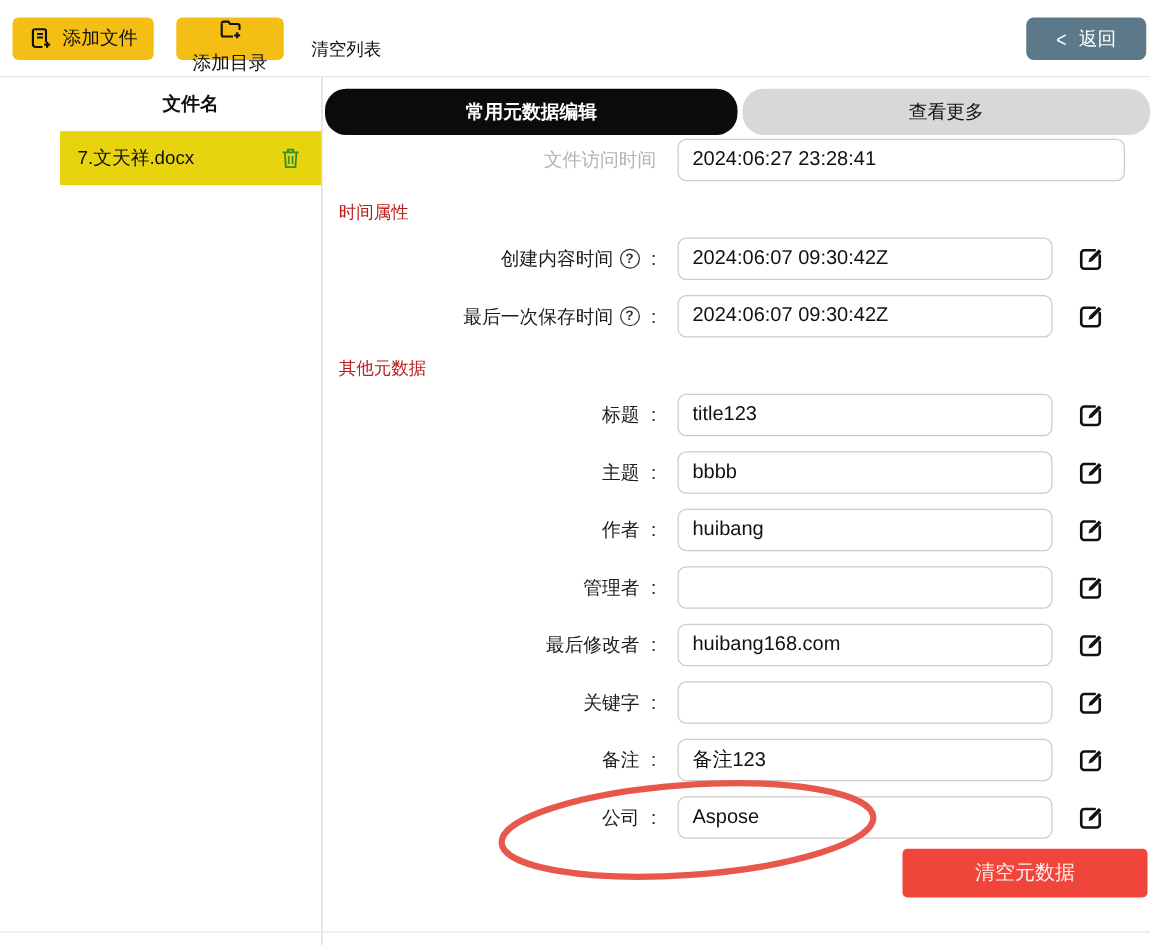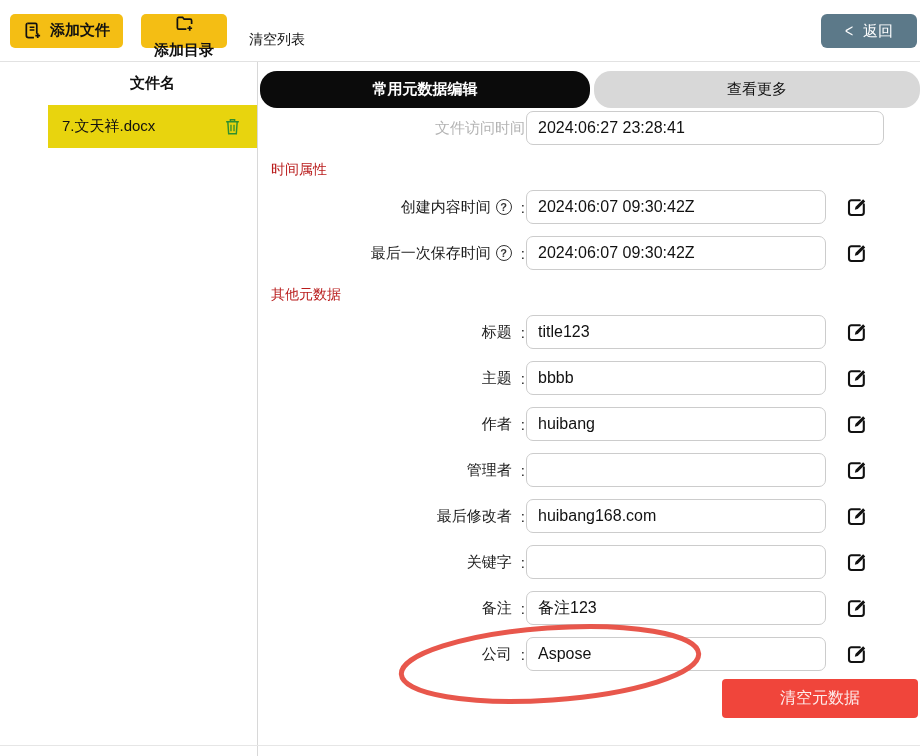--- a/index.html
+++ b/index.html
@@ -10,21 +10,21 @@
   }
   .hairline { position:absolute; left:0; right:0; top:3px; height:1px; background:#ececec; }
   
   .topbar {
     position:absolute; top:0; left:0; right:0; height:62px; background:#fff;
     border-bottom:1px solid #e2e2e2; display:flex; align-items:center;
   }
   .btn-yellow {
     display:inline-flex; align-items:center; gap:8px; height:34px; padding:0 13px;
     background:#f4be14; border:none; border-radius:5px; cursor:pointer;
-    font-family:inherit; font-size:15px; font-weight:700; color:#111;
+    font-family:inherit; font-size:15px; font-weight:400; color:#111;
   }
   .btn-yellow:first-of-type { margin-left:10px; }
   .btn-yellow + .btn-yellow { margin-left:18px;flex-direction:column; }
   .clear-list { margin-left:22px; font-size:14px; color:#111; cursor:pointer;margin-top:18px; }
   .btn-back {
     position:absolute; right:3px; top:14px; width:96px; height:34px;
     background:#5c7989; color:#fff; border:none; border-radius:6px; cursor:pointer;
     display:flex; align-items:center; justify-content:center; gap:10px;
     font-family:inherit; font-size:15px;
   }
@@ -65,21 +65,21 @@
     font-size:15px; color:#1c1c1c; white-space:nowrap; gap:5px;
   }
   .f-label.muted { color:#b3b3b3; }
   .colon { white-space:pre; font-size:15px; }
   .help-icon {
     width:16px; height:16px; border:1.5px solid #333; border-radius:50%;
     display:inline-flex; align-items:center; justify-content:center;
     font-size:11px; font-weight:700; color:#333; cursor:pointer;
   }
   .f-input {
-    margin-left:1px; width:300px; height:34px; border:1px solid #ccc; border-radius:7px;
+    margin-left:17px; width:300px; height:34px; border:1px solid #ccc; border-radius:7px;
     padding:0 11px; font-size:16px; font-family:inherit; color:#111; background:#fff;
     outline:none;
   }
   .f-input.wide { width:358px; }
   .edit-btn {
     margin-left:19px; width:24px; height:24px; background:none; border:none; padding:0;
     display:flex; align-items:center; justify-content:center; cursor:pointer;
   }
   .circle-annot { position:absolute; left:134px; top:-16px; pointer-events:none; z-index:3; }
   .btn-clear-meta {

